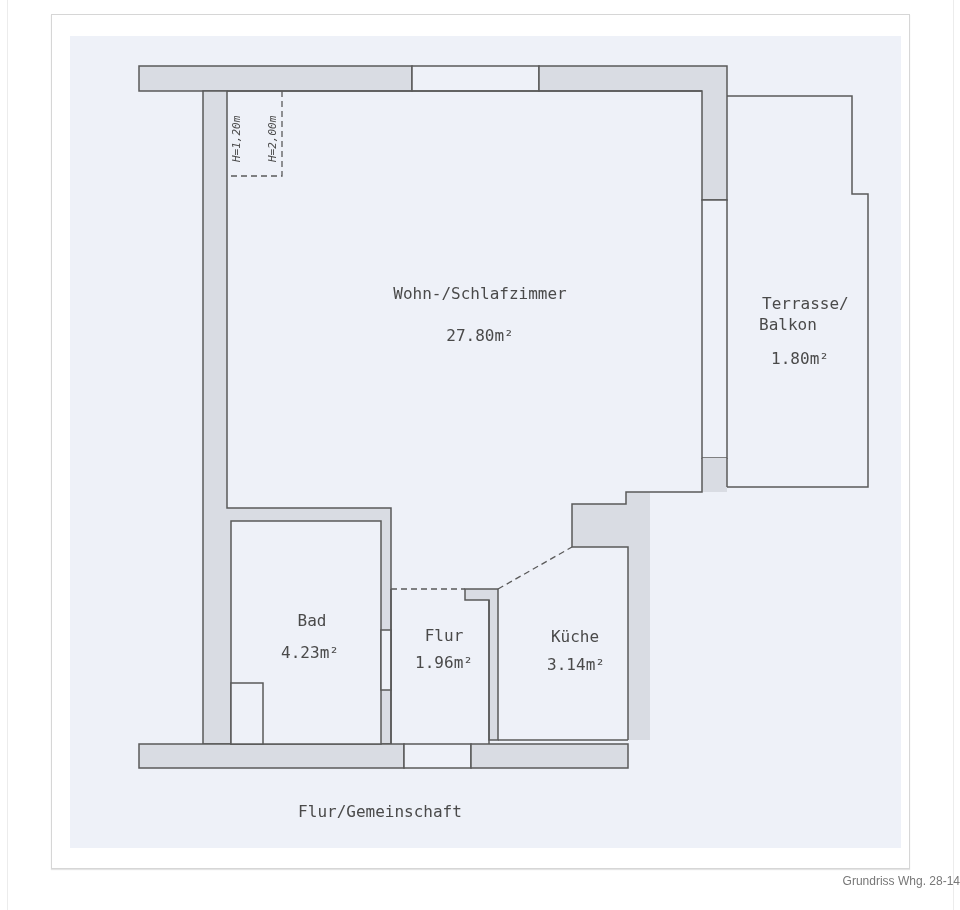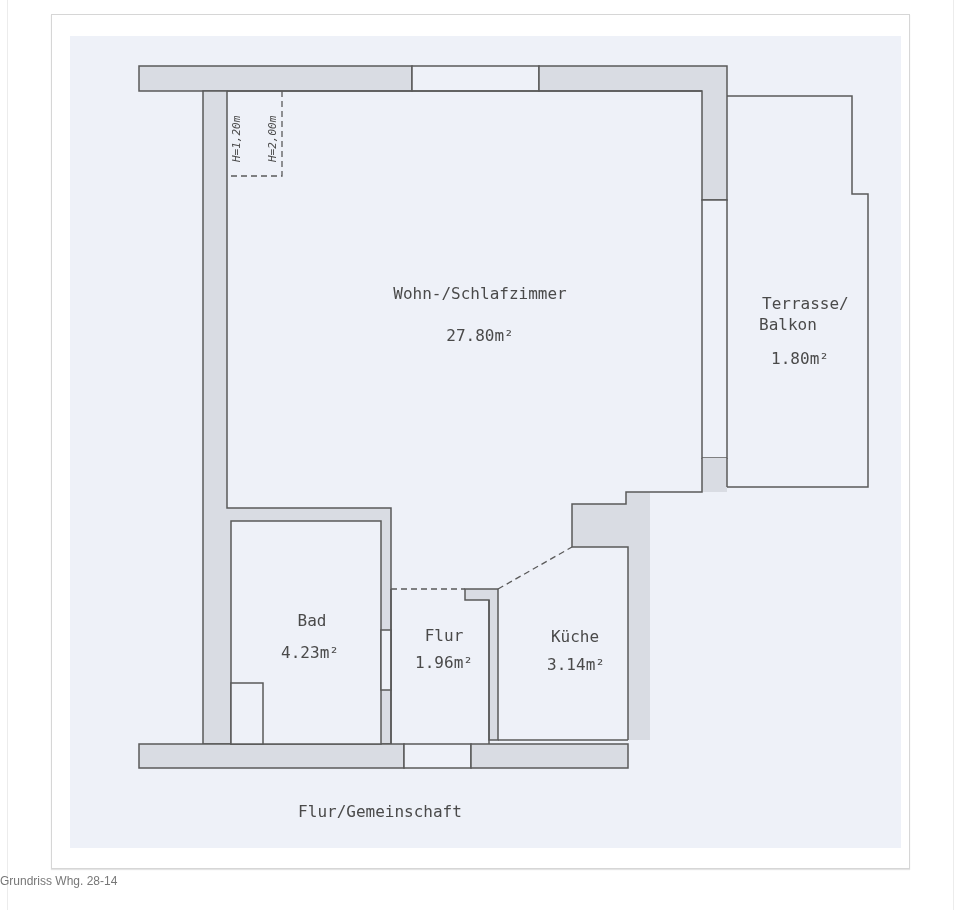--- a/index.html
+++ b/index.html
@@ -5,21 +5,21 @@
     html, body { margin: 0; padding: 0; background: #ffffff; }
     body { width: 960px; height: 910px; position: relative; overflow: hidden;
            font-family: "DejaVu Sans", sans-serif; }
     .edge { position: absolute; top: 0; bottom: 0; width: 1px; background: #ececec; }
     .edge.left { left: 7px; } .edge.right { left: 953px; }
     .frame { position: absolute; left: 51px; top: 14px; width: 857px; height: 853px;
              border: 1px solid #d6d6d6; background: #ffffff; box-shadow: 0 1px 1px #e4e4e4; }
     .plan { position: absolute; left: 18px; top: 21px; width: 831px; height: 812px;
             background: #eef1f8; }
     .plan svg { position: absolute; left: 0; top: 0; }
-    .caption { position: absolute; top: 874px; left: 0; width: 960px; text-align: left;
+    .caption { position: absolute; top: 874px; left: 0; width: 960px; text-align: right;
                font-family: "Liberation Sans", sans-serif; font-size: 12px; color: #777777; }
     .lbl { font-family: "DejaVu Sans Mono", monospace; fill: #4a4a4a; }
   </style>
 </head>
 <body>
 
 <div class="edge left"></div>
 <div class="edge right"></div>
 
 <div class="frame">

